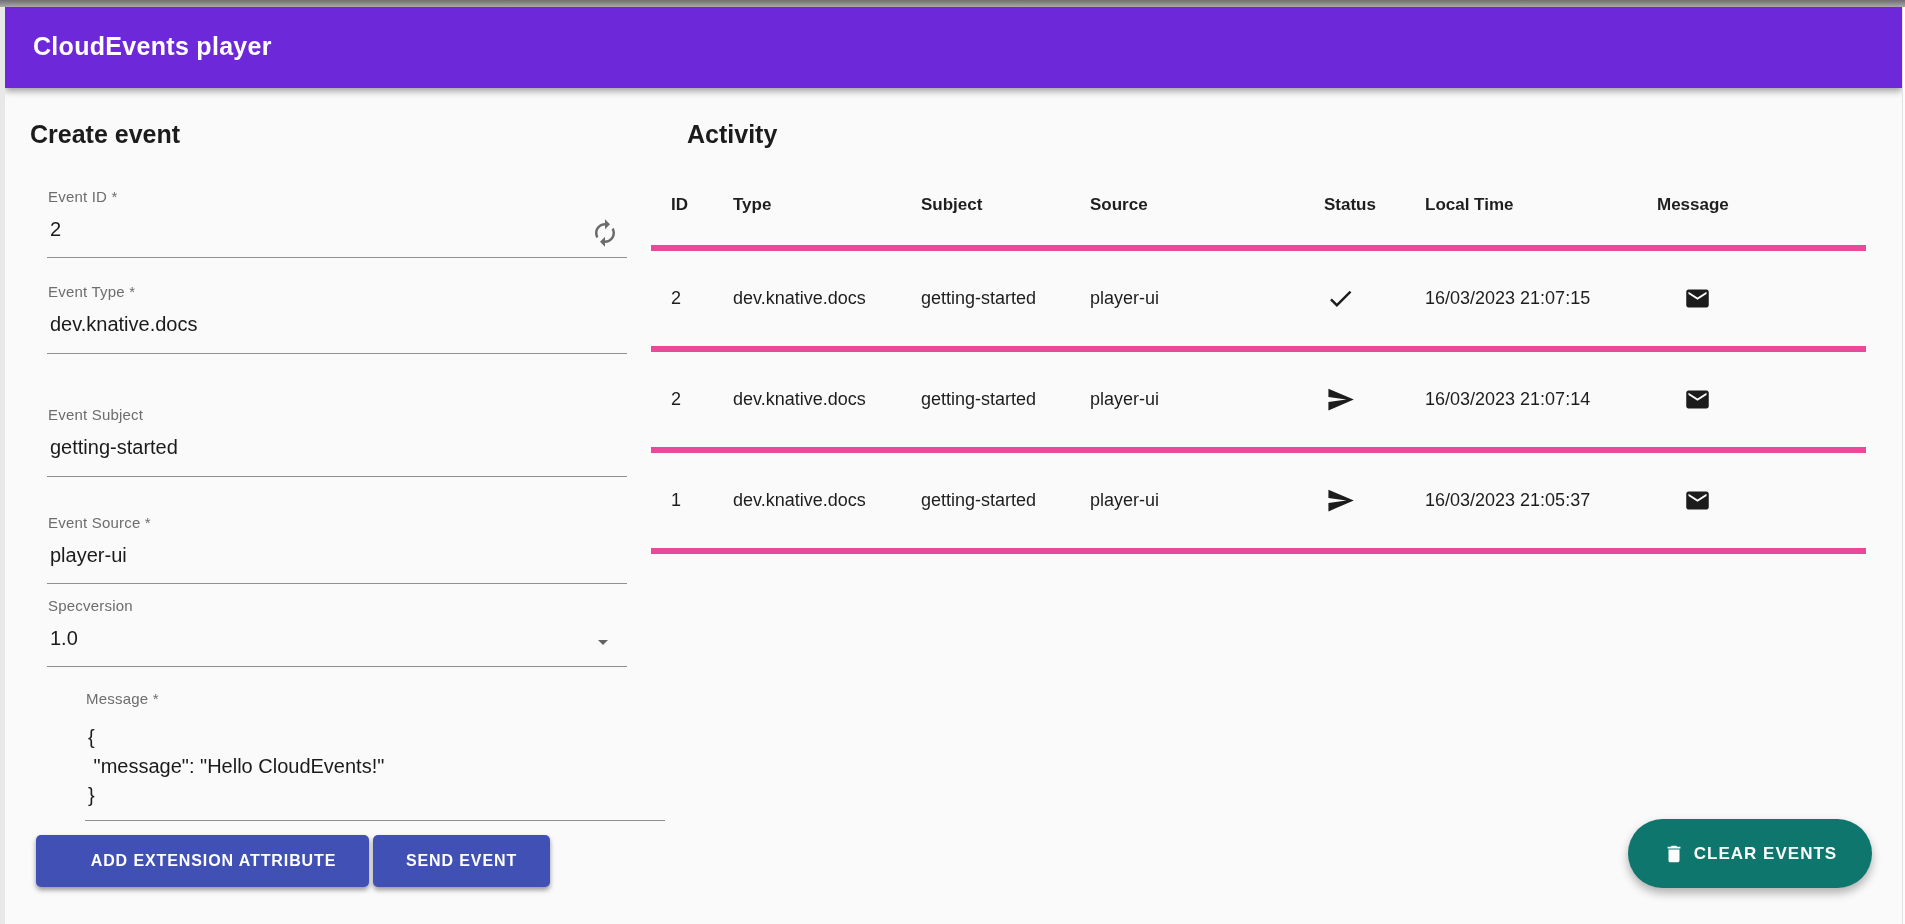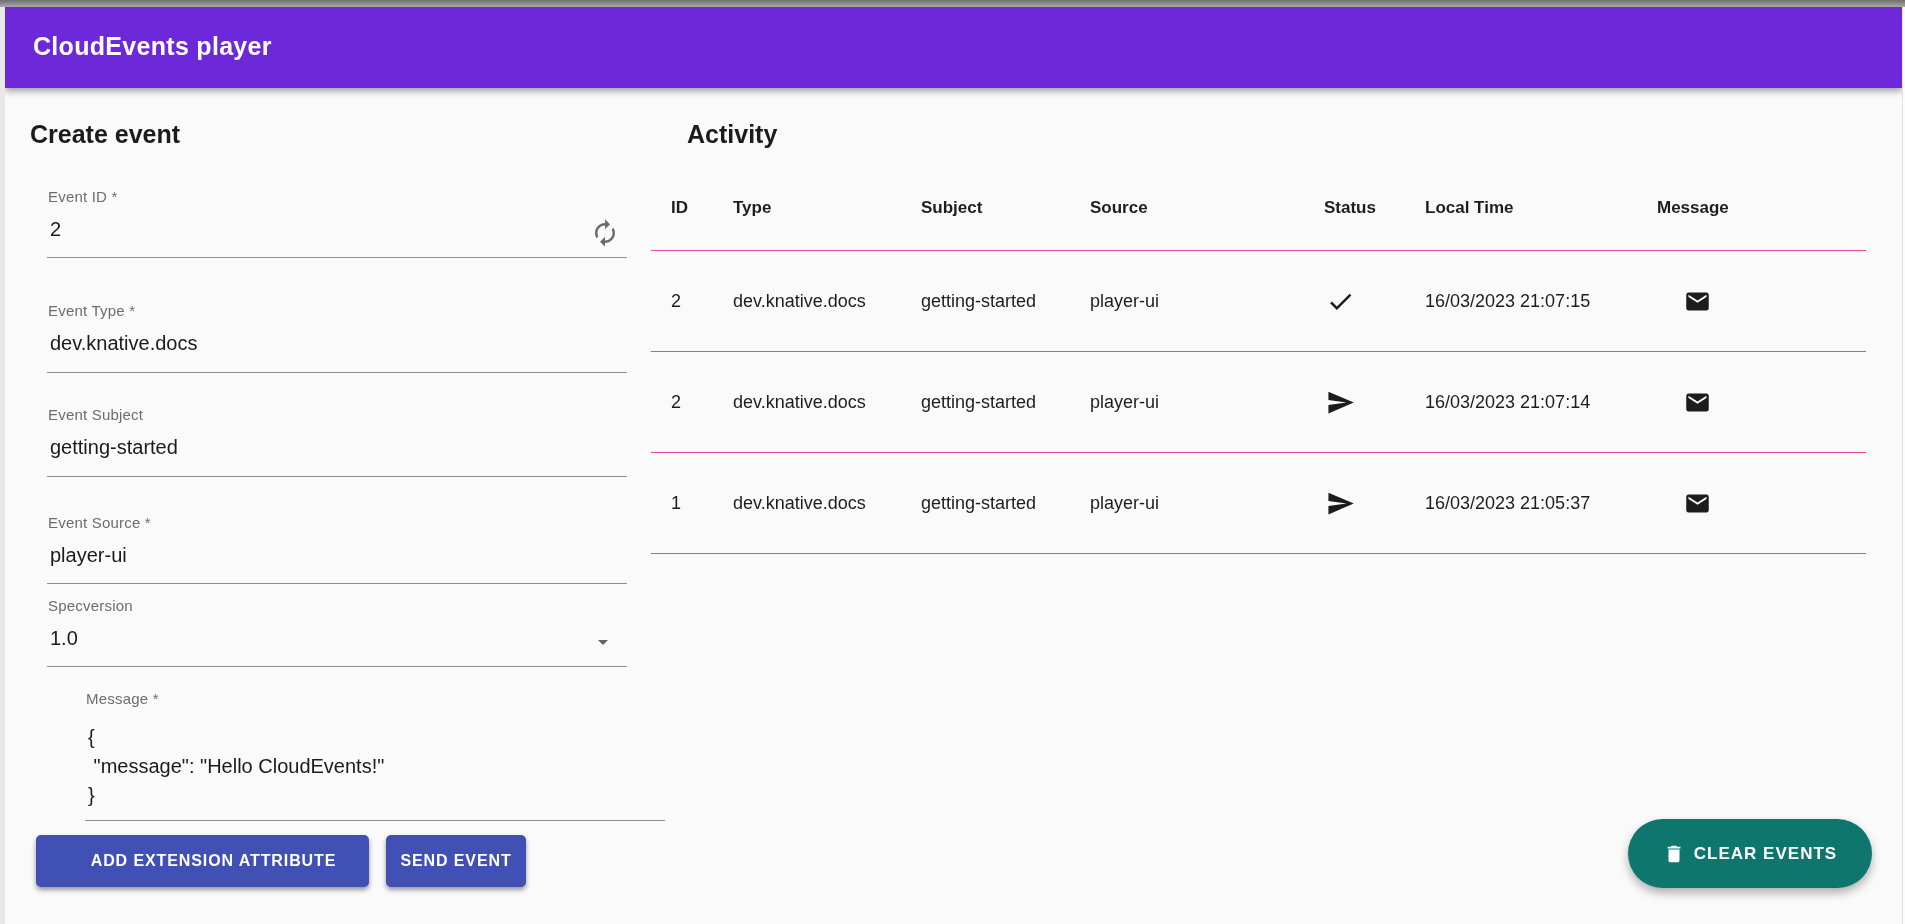--- a/index.html
+++ b/index.html
@@ -44,51 +44,51 @@
   }
   .field .flabel {
     position:absolute; left:1px; top:0;
     font-size:15px; color:#6d6d6d; letter-spacing:.2px;
   }
   .field .fvalue {
     position:absolute; left:3px; top:27px;
     font-size:20px; color:#1b1b1b; white-space:pre-wrap; line-height:29px;
   }
   #field-event-id      { top:188px; height:70px; }
-  #field-event-type    { top:302px; height:71px; }
+  #field-event-type    { top:283px; height:71px; }
   #field-event-subject { top:406px; height:71px; }
   #field-event-source  { top:514px; height:70px; }
   #field-specversion   { top:597px; height:70px; }
   #field-message       { top:690px; height:131px;margin-left:38px; }
   #field-message .fvalue { top:33px; }
 
   .field-icon { position:absolute; }
   #sync-icon     { right:7px;  top:30px; width:30px; height:30px; cursor:pointer; }
   #dropdown-icon { right:12px; top:33px; width:24px; height:24px; cursor:pointer; }
 
   
   .btn {
     position:absolute; top:835px; height:52px;
     background:#4050b5; border:none; border-radius:5px;
     color:#ffffff; font-family:"Liberation Sans",sans-serif;
     font-size:16px; font-weight:bold; letter-spacing:.9px;
     box-shadow:0 3px 5px rgba(0,0,0,.4);
     cursor:pointer;
   }
   #btn-add-extension { left:36px;  width:333px;padding-left:22px; }
-  #btn-send-event    { left:386px; width:140px; }
+  #btn-send-event    { left:373px; width:177px; }
 
   
   .table {
     position:absolute; left:651px; top:165px; width:1215px;
   }
   .trow {
     display:grid;
     grid-template-columns:82px 188px 169px 234px 101px 232px 209px;
-    border-bottom:1px solid #ec4899;
+    border-bottom:6px solid #ec4899;
     align-items:center;
   }
   .trow.thead { height:86px; }
   .trow.tdata { height:101px; }
   .tcell { font-size:18px; color:#1d1d1d; }
   .thead .tcell { font-size:17px; font-weight:bold; color:#1e1e1e; }
   .cell-id { padding-left:20px; }
   .cell-status { padding-left:2px; }
   .cell-msg-icon { padding-left:27px; }
   .status-svg { width:29px; height:29px; display:block; }

